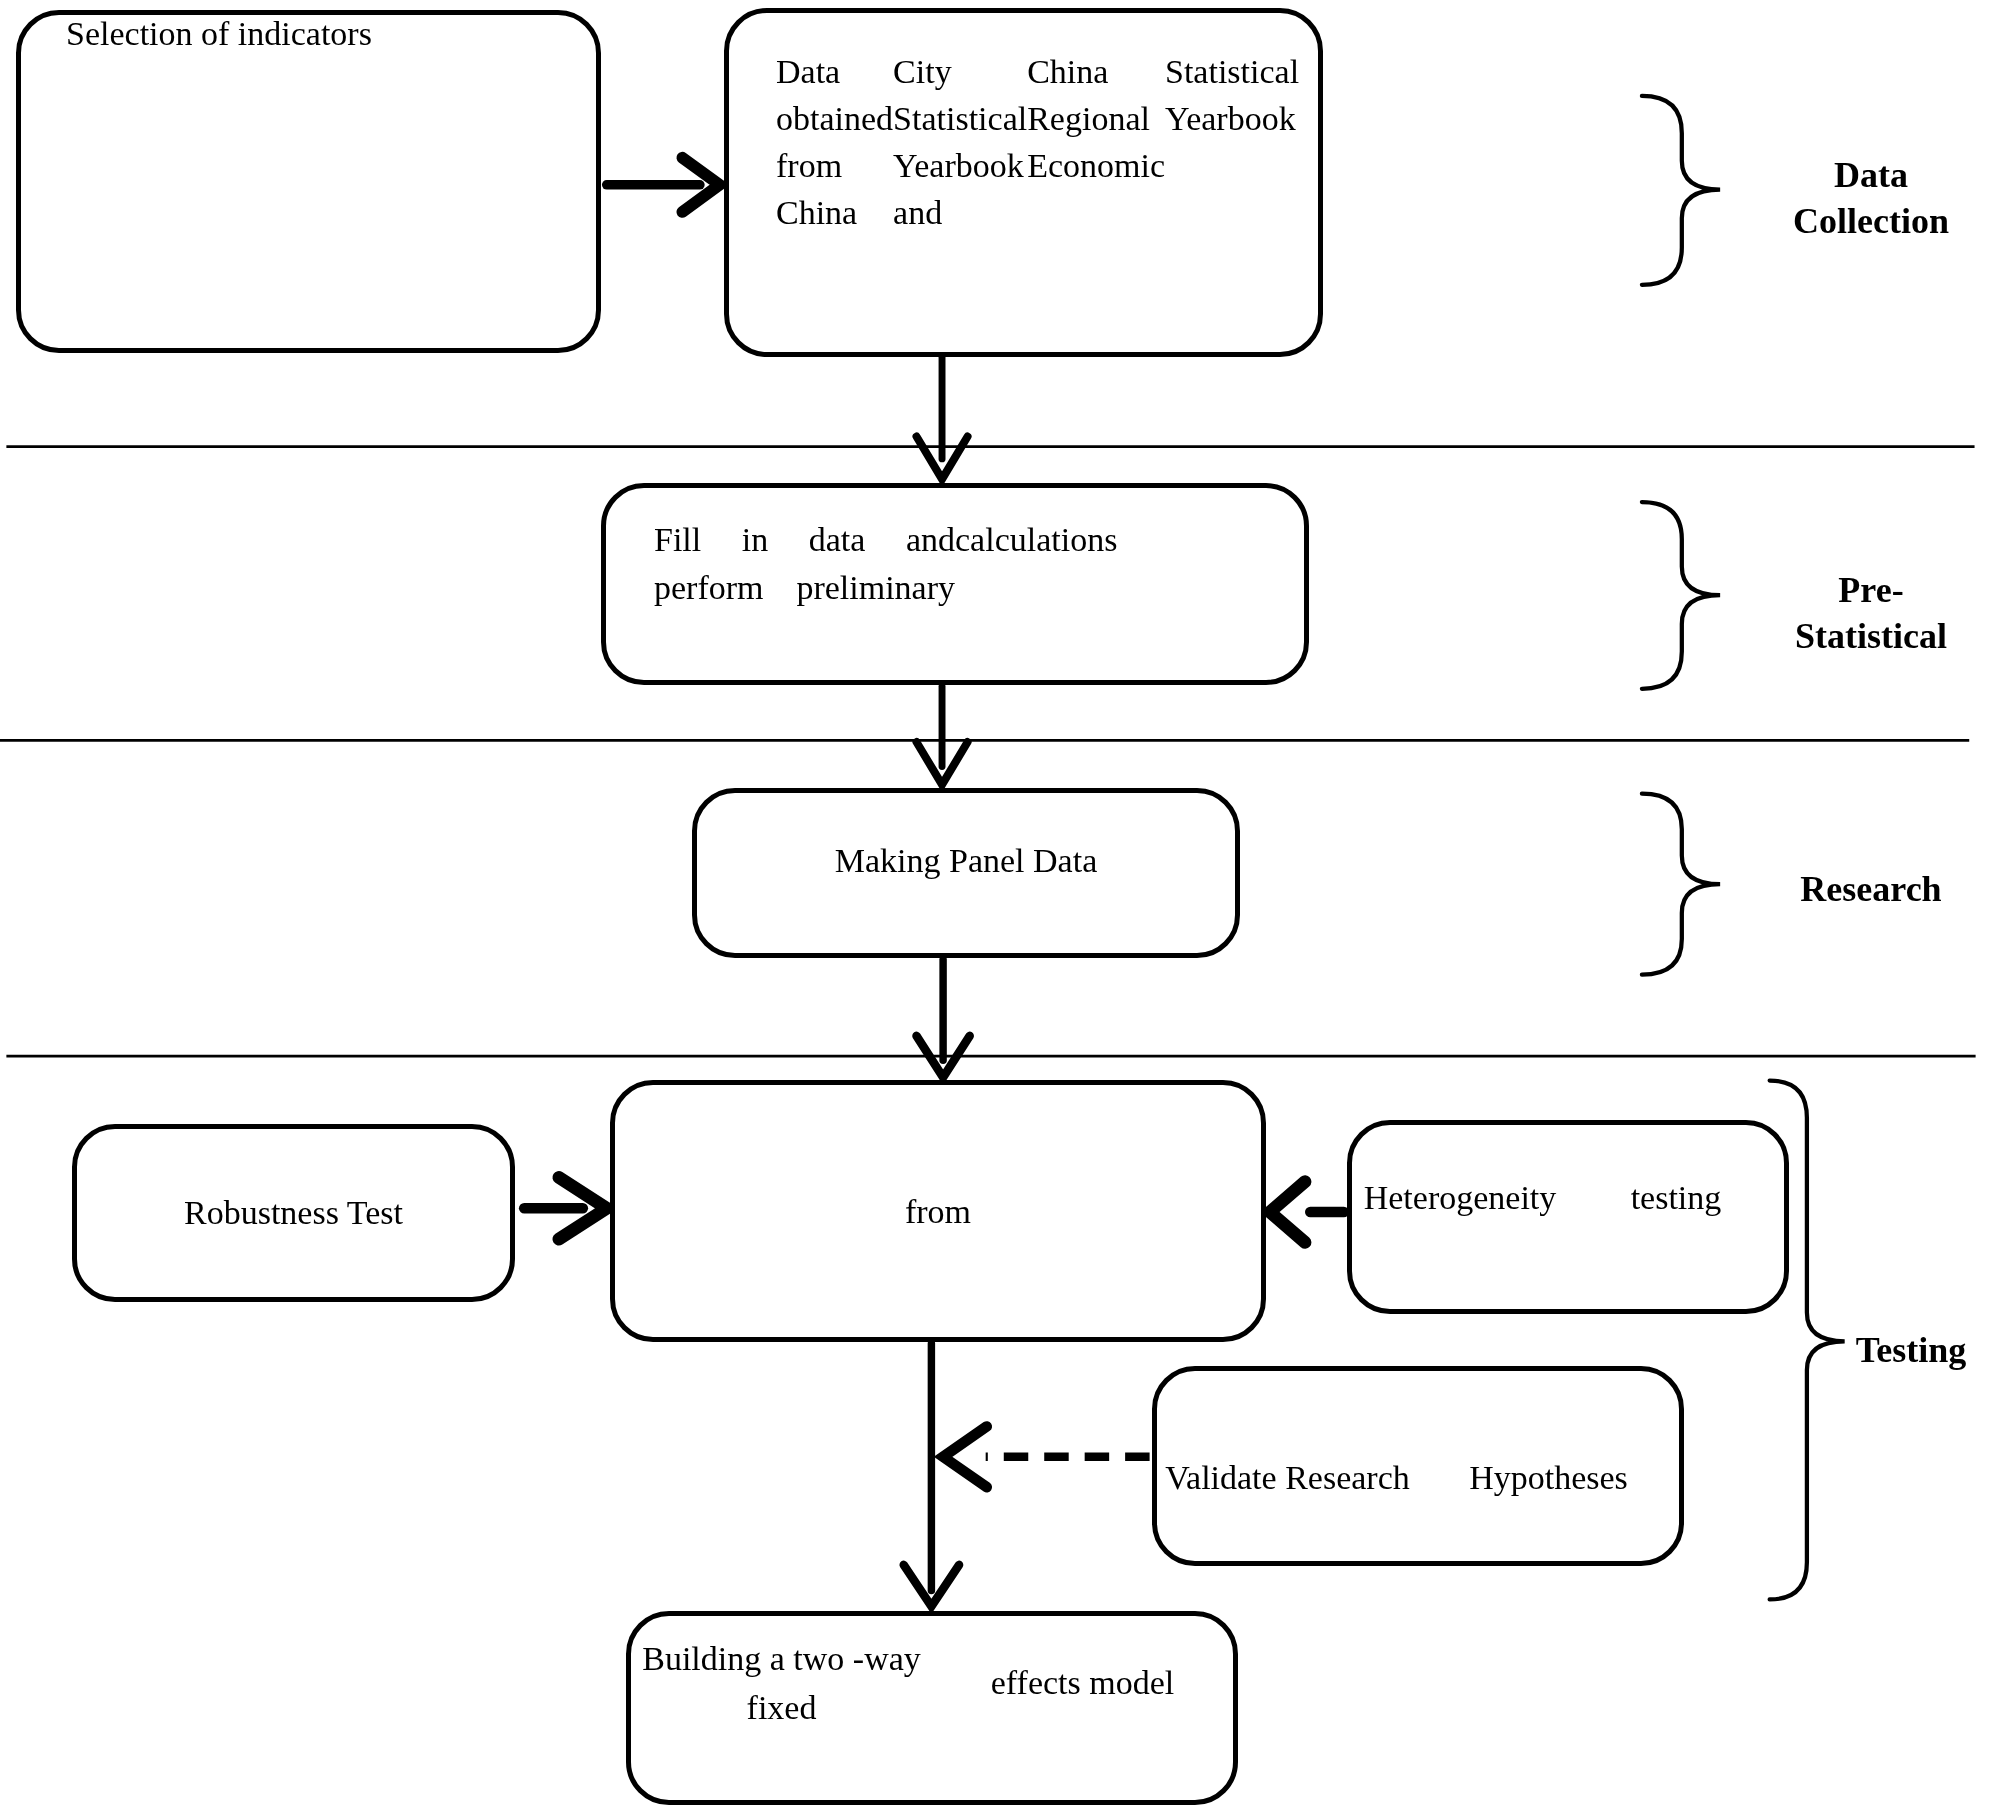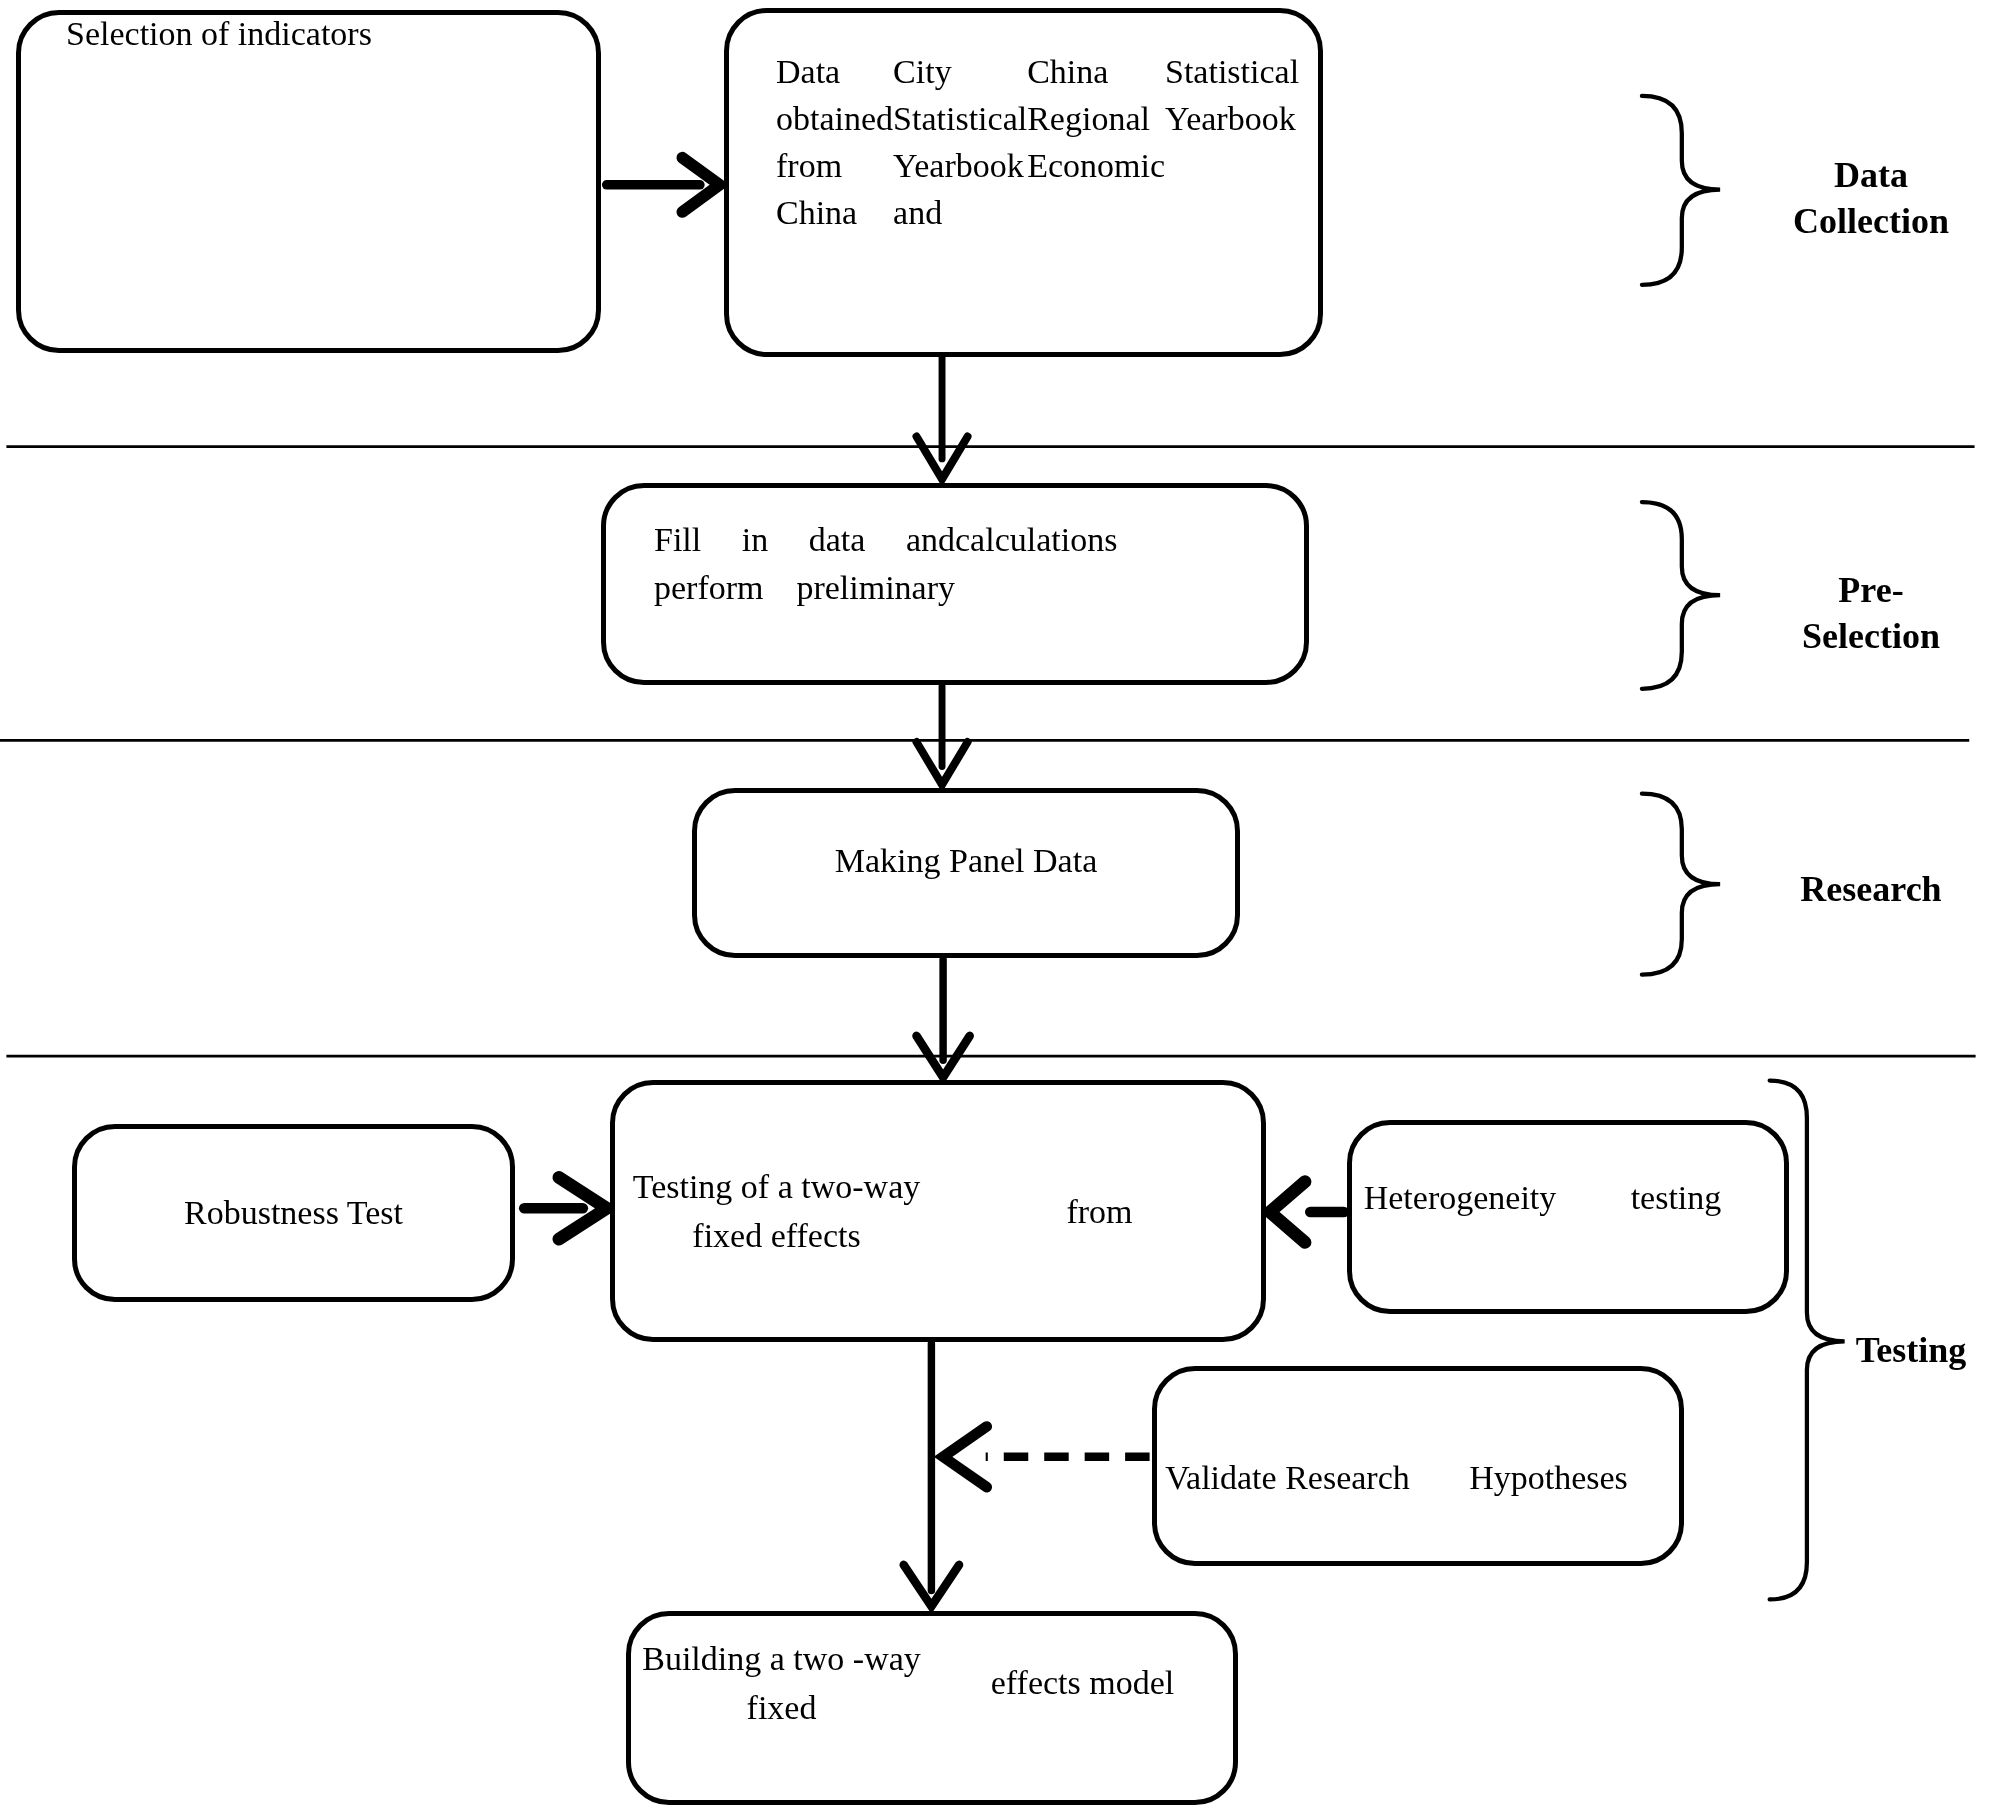--- a/index.html
+++ b/index.html
@@ -147,21 +147,20 @@
 <div class="box" id="node-fill-data">
   <span class="line jl">Fill in data and perform preliminary</span>
   <span class="line">calculations</span>
 </div>
 
 <div class="box center" id="node-panel-data">
   <span class="line">Making Panel Data</span>
 </div>
 
 <div class="box center" id="node-testing-model">
-  <span class="line">Testing of a two-way fixed effects</span>
   <span class="line">from</span>
 </div>
 
 <div class="box center" id="node-robustness">
   <span class="line">Robustness Test</span>
 </div>
 
 <div class="box center" id="node-heterogeneity">
   <span class="line">Heterogeneity</span>
   <span class="line">testing</span>
@@ -177,21 +176,21 @@
   <span class="line">effects model</span>
 </div>
 
 <div class="stage-label" id="label-data-collection">
   <span class="line">Data</span>
   <span class="line">Collection</span>
 </div>
 
 <div class="stage-label" id="label-pre-processing">
   <span class="line">Pre-</span>
-  <span class="line">Selection</span>
+  <span class="line">Statistical</span>
 </div>
 
 <div class="stage-label" id="label-training">
   <span class="line">Research</span>
 </div>
 
 <div class="stage-label" id="label-testing">
   <span class="line">Testing</span>
 </div>
 

